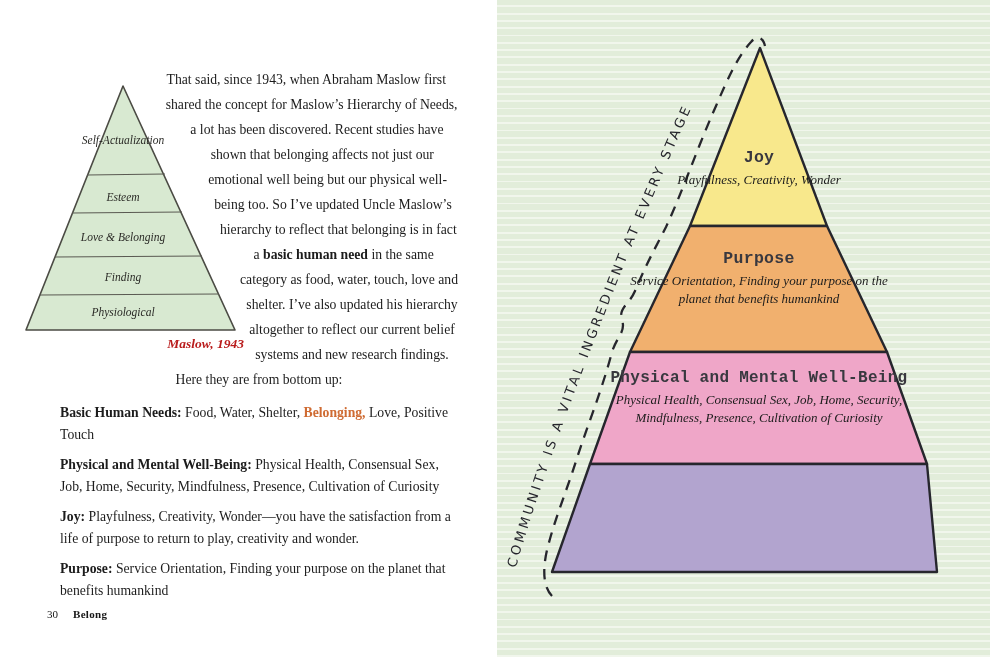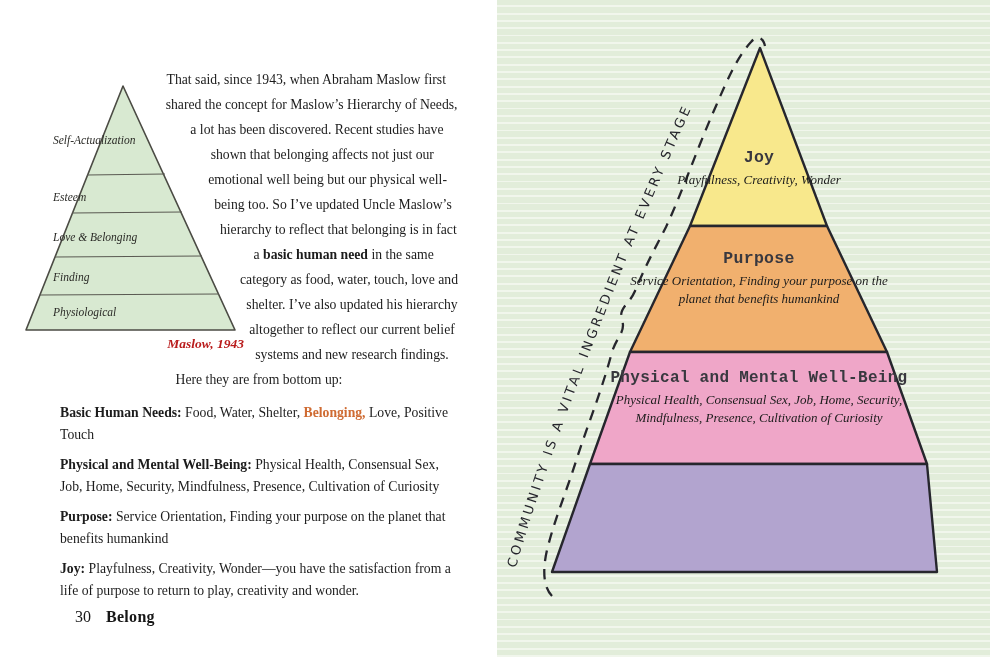--- a/index.html
+++ b/index.html
@@ -9,21 +9,21 @@
     font-family:"Liberation Serif", serif;
     color:#1c1c1c;
   }
 
   
   .left-page { position:absolute; left:0; top:0; width:497px; height:657px; background:#ffffff; }
 
   .figure { position:absolute; left:14px; top:78px; width:230px; height:300px; }
   .figure svg { position:absolute; left:0; top:0; display:block; }
   .lvl {
-    position:absolute; left:39px; width:140px; 
+    position:absolute; left:39px; width:140px; text-align:center;
     font-style:italic; font-size:11.5px; line-height:15px; color:#2a2a26;
   }
   .lvl0 { top:55px; }
   .lvl1 { top:112px; }
   .lvl2 { top:152px; }
   .lvl3 { top:192px; }
   .lvl4 { top:227px; }
   .pyr-caption {
     position:absolute; top:258px; left:0; width:230px; text-align:right;
     font-style:italic; font-weight:bold; font-size:13.5px; color:#b91c1c;
@@ -41,21 +41,21 @@
   .body-text b { font-weight:bold; }
 
   .needs-list {
     position:absolute; left:60px; top:394px; width:402px;
     font-size:13.7px; line-height:21.5px; text-align:left;
   }
   .needs-list p { margin:8px 0 9px 0; }
   .needs-list b { font-weight:bold; }
   .hl { color:#cf6b32; font-weight:bold; }
 
-  .page-footer { position:absolute; left:47px; top:608px; font-size:16px; color:#161616;margin-left:28px; }
+  .page-footer { position:absolute; left:47px; top:608px; font-size:11px; color:#161616; }
   .pgnum { margin-right:15px; }
   .book-title { font-weight:bold; letter-spacing:0.3px; }
 
   
   .right-page {
     position:absolute; left:497px; top:0; width:493px; height:657px;
     background:repeating-linear-gradient(180deg,
       #e2edda 0px, #e2edda 5.4px,
       #f1f6ec 5.4px, #f1f6ec 7.3px);
   }
@@ -106,22 +106,22 @@
   </div>
 
   <div class="body-text">
     <div class="pyr-float"></div>
     <span>That said, since 1943, when Abraham Maslow first shared the concept for Maslow’s Hierarchy of Needs, a lot has been discovered. Recent studies have shown that belonging affects not just our emotional well being but our physical well-being too. So I’ve updated Uncle Maslow’s hierarchy to reflect that belonging is in fact a </span><b>basic human need</b><span> in the same category as food, water, touch, love and shelter. I’ve also updated his hierarchy altogether to reflect our current belief systems and new research findings. Here they are from bottom up:</span>
   </div>
 
   <div class="needs-list">
     <p><b>Basic Human Needs:</b><span> Food, Water, Shelter, </span><span class="hl">Belonging,</span><span> Love, Positive Touch</span></p>
     <p><b>Physical and Mental Well-Being:</b><span> Physical Health, Consensual Sex, Job, Home, Security, Mindfulness, Presence, Cultivation of Curiosity</span></p>
+    <p><b>Joy:</b><span> Playfulness, Creativity, Wonder—you have the satisfaction from a life of purpose to return to play, creativity and wonder.</span></p>
     <p><b>Purpose:</b><span> Service Orientation, Finding your purpose on the planet that benefits humankind</span></p>
-    <p><b>Joy:</b><span> Playfulness, Creativity, Wonder—you have the satisfaction from a life of purpose to return to play, creativity and wonder.</span></p>
   </div>
 
   <div class="page-footer">
     <span class="pgnum">30</span><span class="book-title">Belong</span>
   </div>
 </div>
 
 <div class="right-page">
 
   <svg class="rp-svg" width="493" height="657" viewBox="0 0 493 657">

